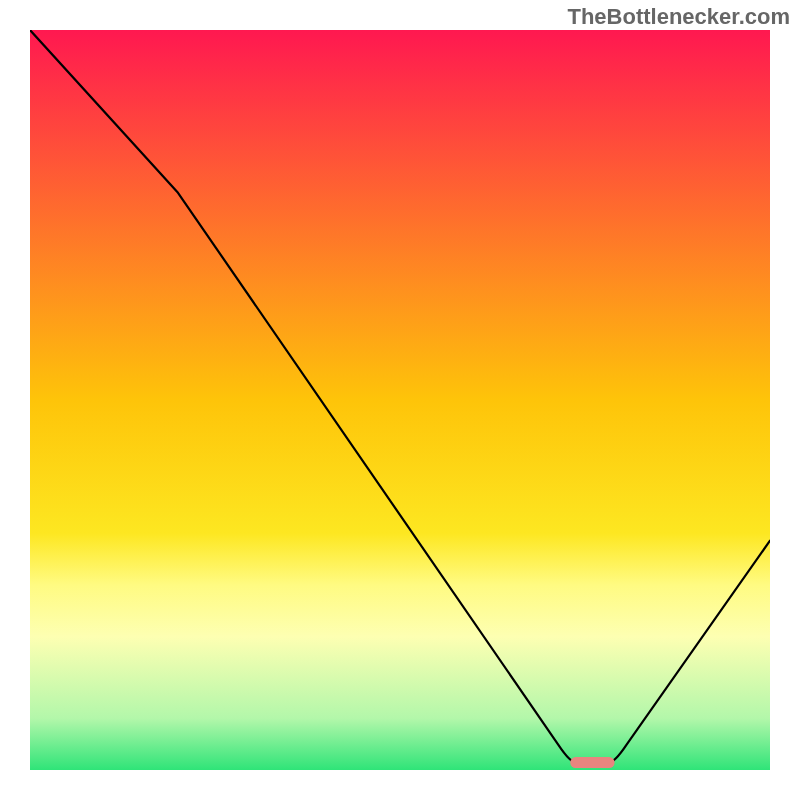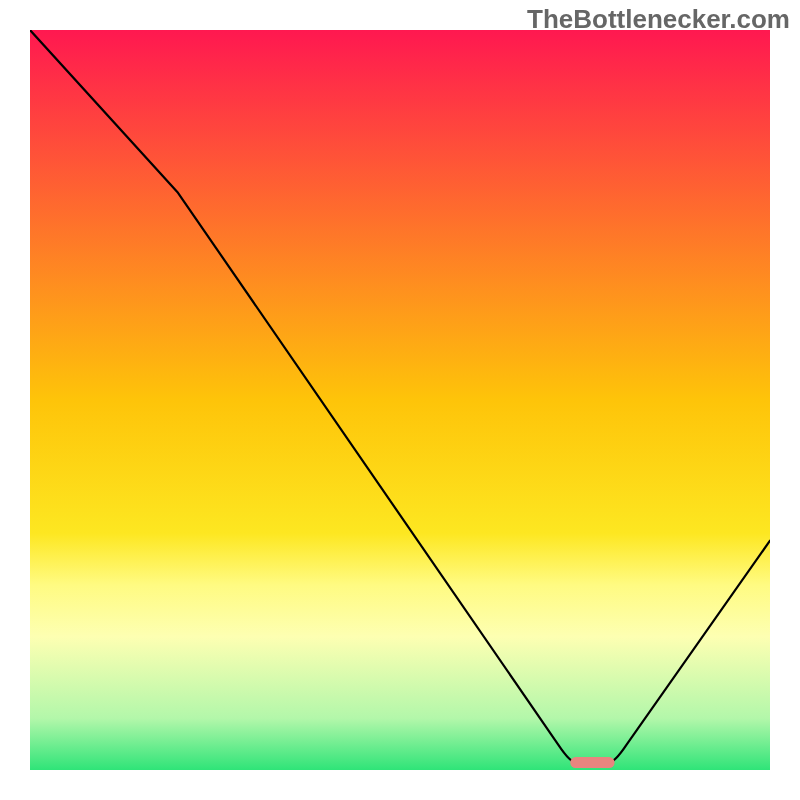--- a/index.html
+++ b/index.html
@@ -8,21 +8,21 @@
     width: 800px;
     height: 800px;
     position: relative;
     font-family: Arial, sans-serif;
     background: #fff;
   }
   .watermark {
     position: absolute;
     top: 4px;
     right: 10px;
-    font-size: 26px;
+    font-size: 22px;
     font-weight: bold;
     color: #666;
     z-index: 10;
     margin-left: 20px;
   }
   .chart-area {
     position: absolute;
     left: 30px;
     top: 30px;
     width: 740px;

